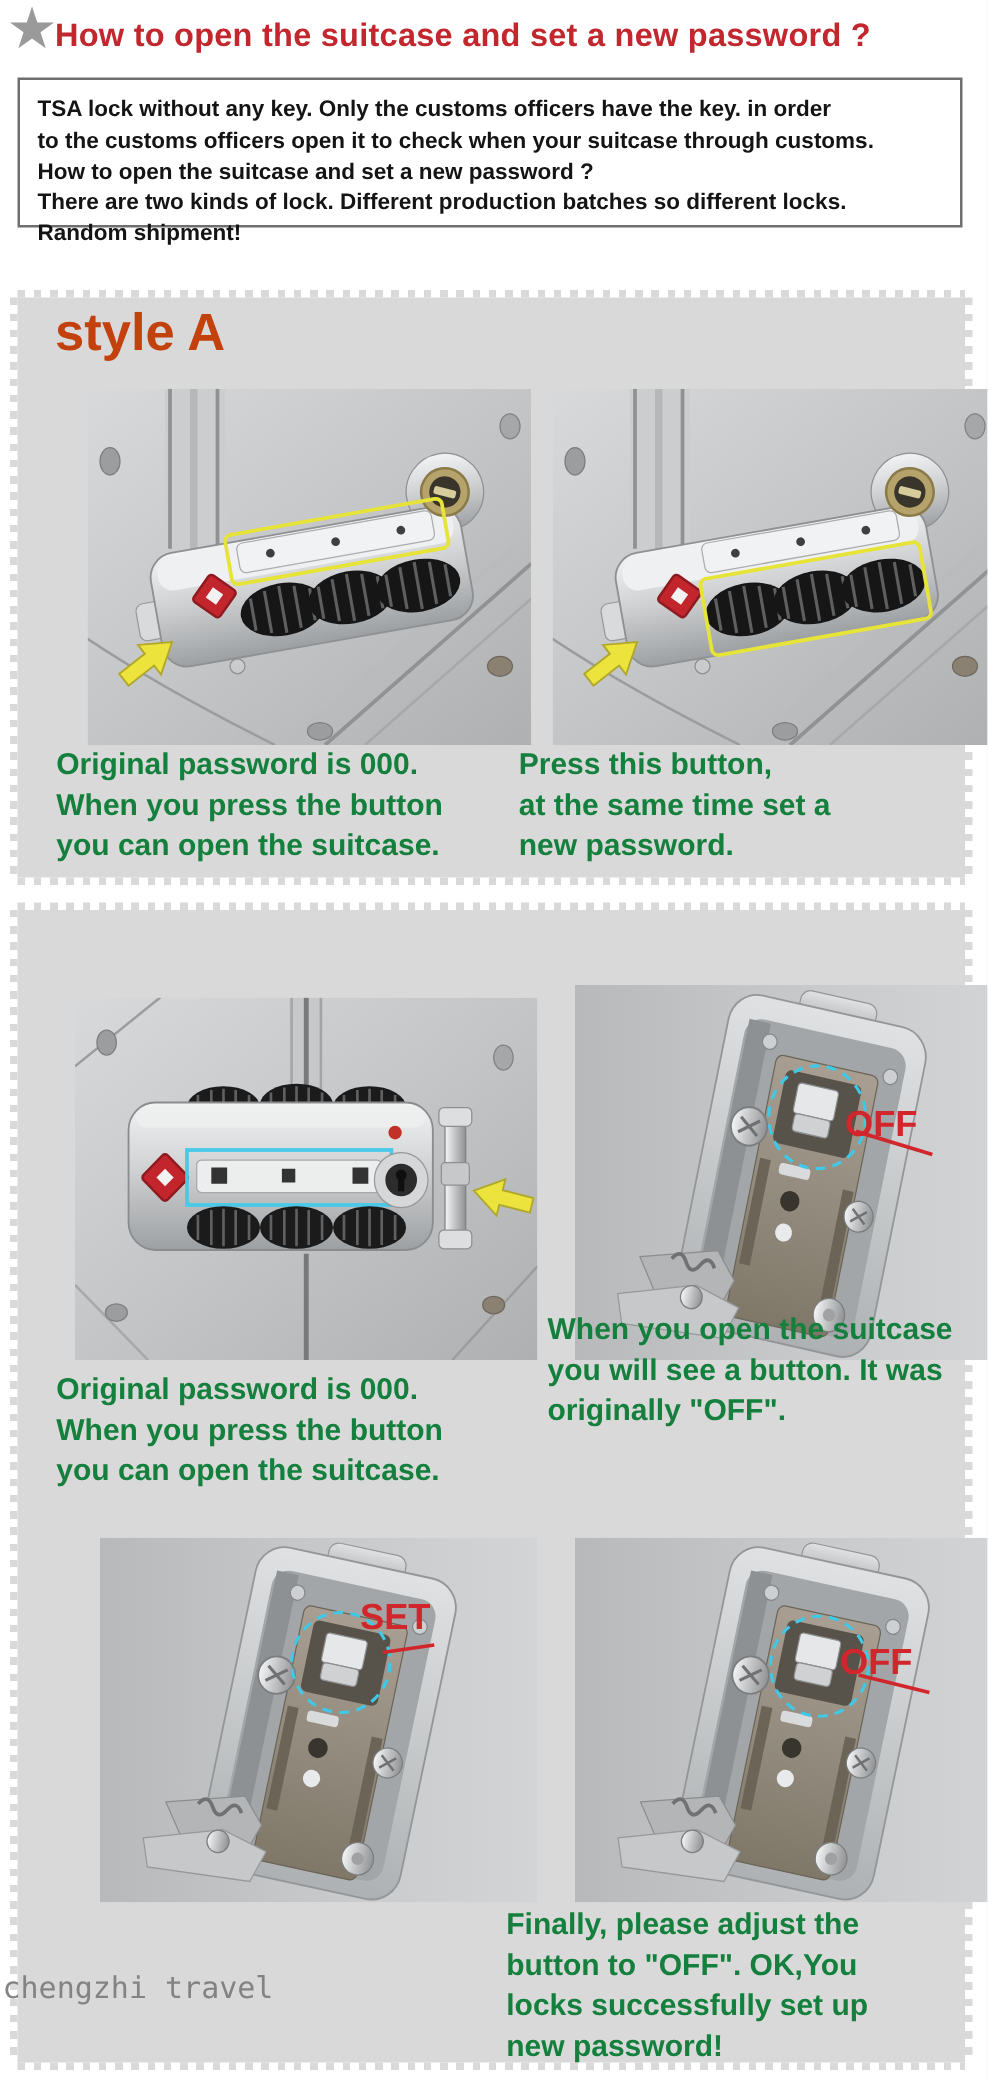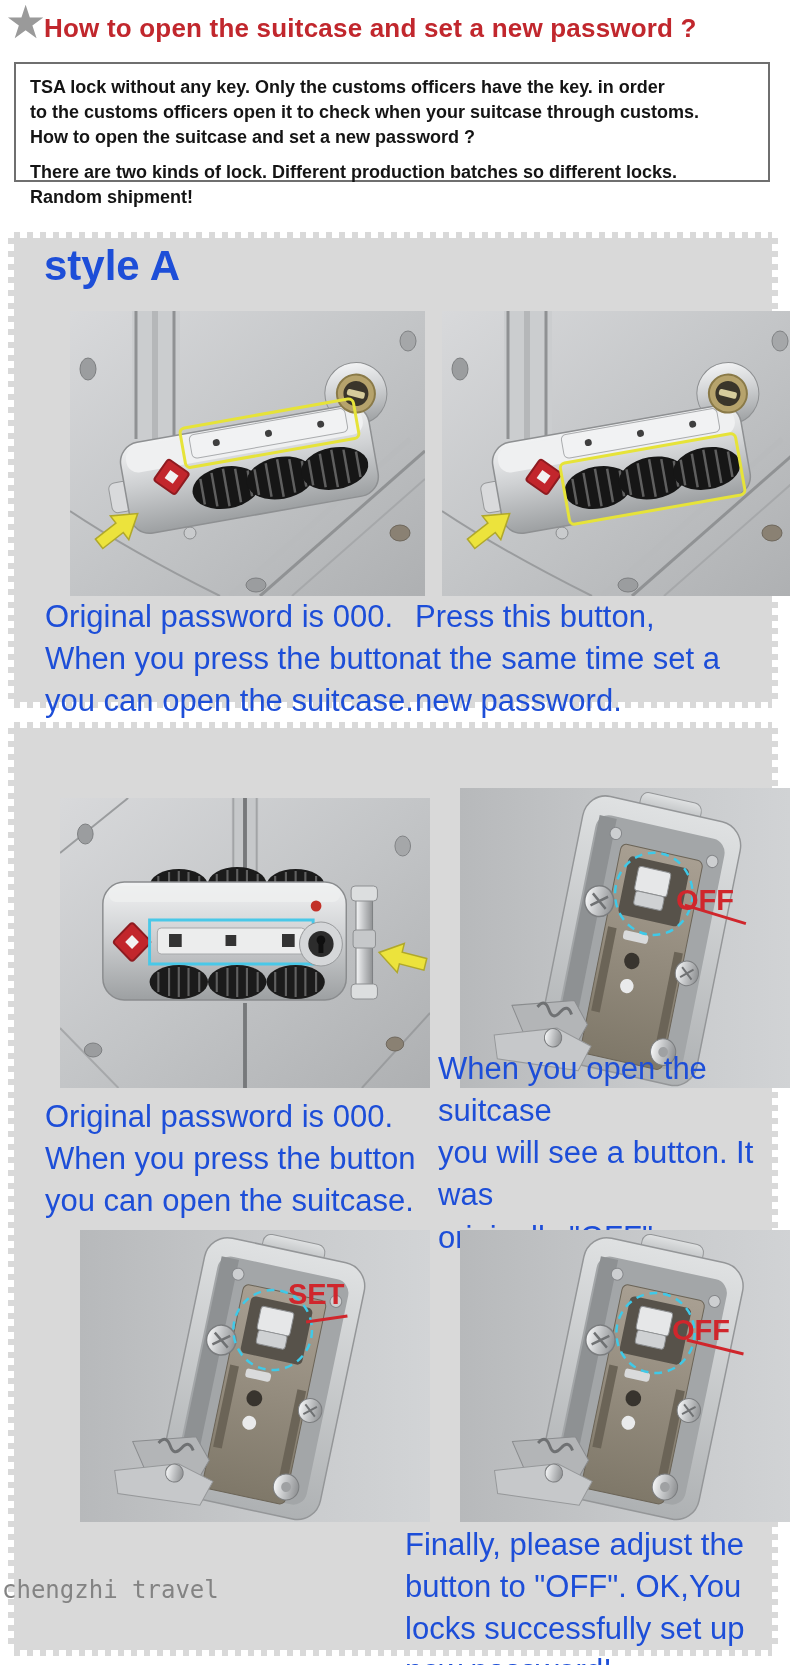--- a/index.html
+++ b/index.html
@@ -9,51 +9,51 @@
   
   .star{position:absolute;left:5px;top:-8px;font-size:46px;color:#9a9a9a;line-height:60px;}
   .title{position:absolute;left:44px;top:13px;margin:0;font-size:26px;font-weight:bold;
          color:#c1272d;letter-spacing:0.2px;white-space:nowrap;}
 
   
   .intro-box{position:absolute;left:14px;top:62px;width:756px;height:120px;box-sizing:border-box;
              background:#ffffff;border:2px solid #6f6f6f;padding:11px 14px;}
   .intro-box p{margin:0;font-size:18px;font-weight:bold;color:#141414;line-height:1.38;
                white-space:pre-line;}
-  .intro-box p.second{margin-top:11px;}
+  .intro-box p.second{}
 
   
   .panel{position:absolute;left:14px;width:758px;background:#d9d9d9;}
   .panel-a{top:238px;height:464px;}
   .panel-b{top:728px;height:922px;}
   .panel::before,.panel::after{content:"";position:absolute;left:0;right:0;height:6px;
       background:repeating-linear-gradient(90deg,#d9d9d9 0 6px,transparent 6px 13px);}
   .panel::before{top:-6px;}
   .panel::after{bottom:-6px;}
   .teeth{position:absolute;top:0;bottom:0;width:6px;
       background:repeating-linear-gradient(180deg,#d9d9d9 0 6px,transparent 6px 13px);}
   .teeth.l{left:-6px;}
   .teeth.r{right:-6px;}
 
-  .style-heading{position:absolute;margin:0;font-size:42px;font-weight:bold;color:#1d4ed8;}
+  .style-heading{position:absolute;margin:0;font-size:42px;font-weight:bold;color:#c2410c;}
   .heading-a{left:44px;top:242px;}
   .heading-b{left:44px;top:732px;}
 
   
   .photo{position:absolute;overflow:hidden;}
   .photo svg{display:block;width:100%;height:100%;}
   .photo-a1{left:30px;top:295px;width:355px;height:285px;}
   .photo-a2{left:402px;top:295px;width:355px;height:285px;}
   .photo-b1{left:20px;top:782px;width:370px;height:290px;}
   .photo-b2{left:420px;top:772px;width:345px;height:300px;}
   .photo-b3{left:40px;top:1214px;width:350px;height:292px;}
   .photo-b4{left:420px;top:1214px;width:348px;height:292px;}
 
   
-  .caption{position:absolute;margin:0;font-size:31px;font-weight:normal;color:#1d4ed8;
+  .caption{position:absolute;margin:0;font-size:24px;font-weight:bold;color:#15803d;
            line-height:1.36;white-space:pre-line;}
   .cap-a-left{left:45px;top:596px;}
   .cap-a-right{left:415px;top:596px;}
   .cap-b1-left{left:45px;top:1096px;}
   .cap-b1-right{left:405px;top:1048px;margin-left:33px;}
   .cap-b2-left{left:45px;top:1524px;}
   .cap-b2-right{left:405px;top:1524px;}
 
   
   .photo-label{position:absolute;font-size:29px;font-weight:bold;color:#d0262c;}

